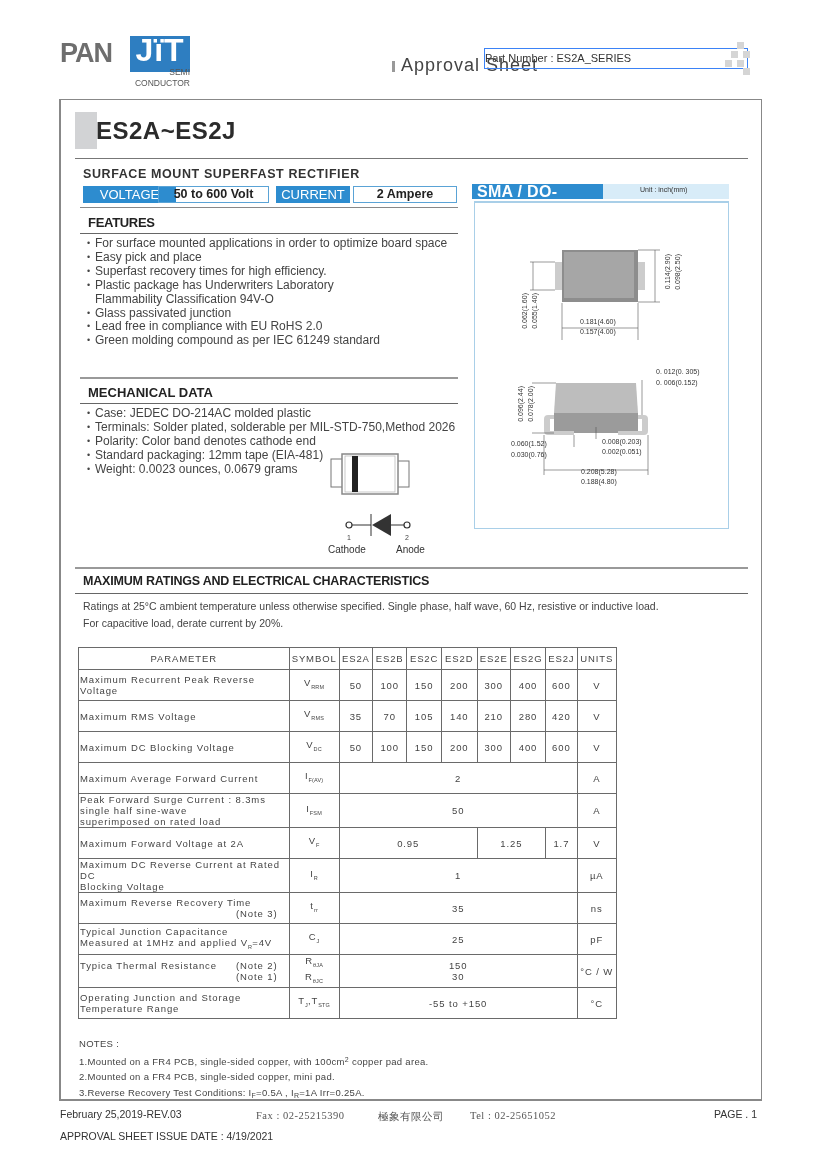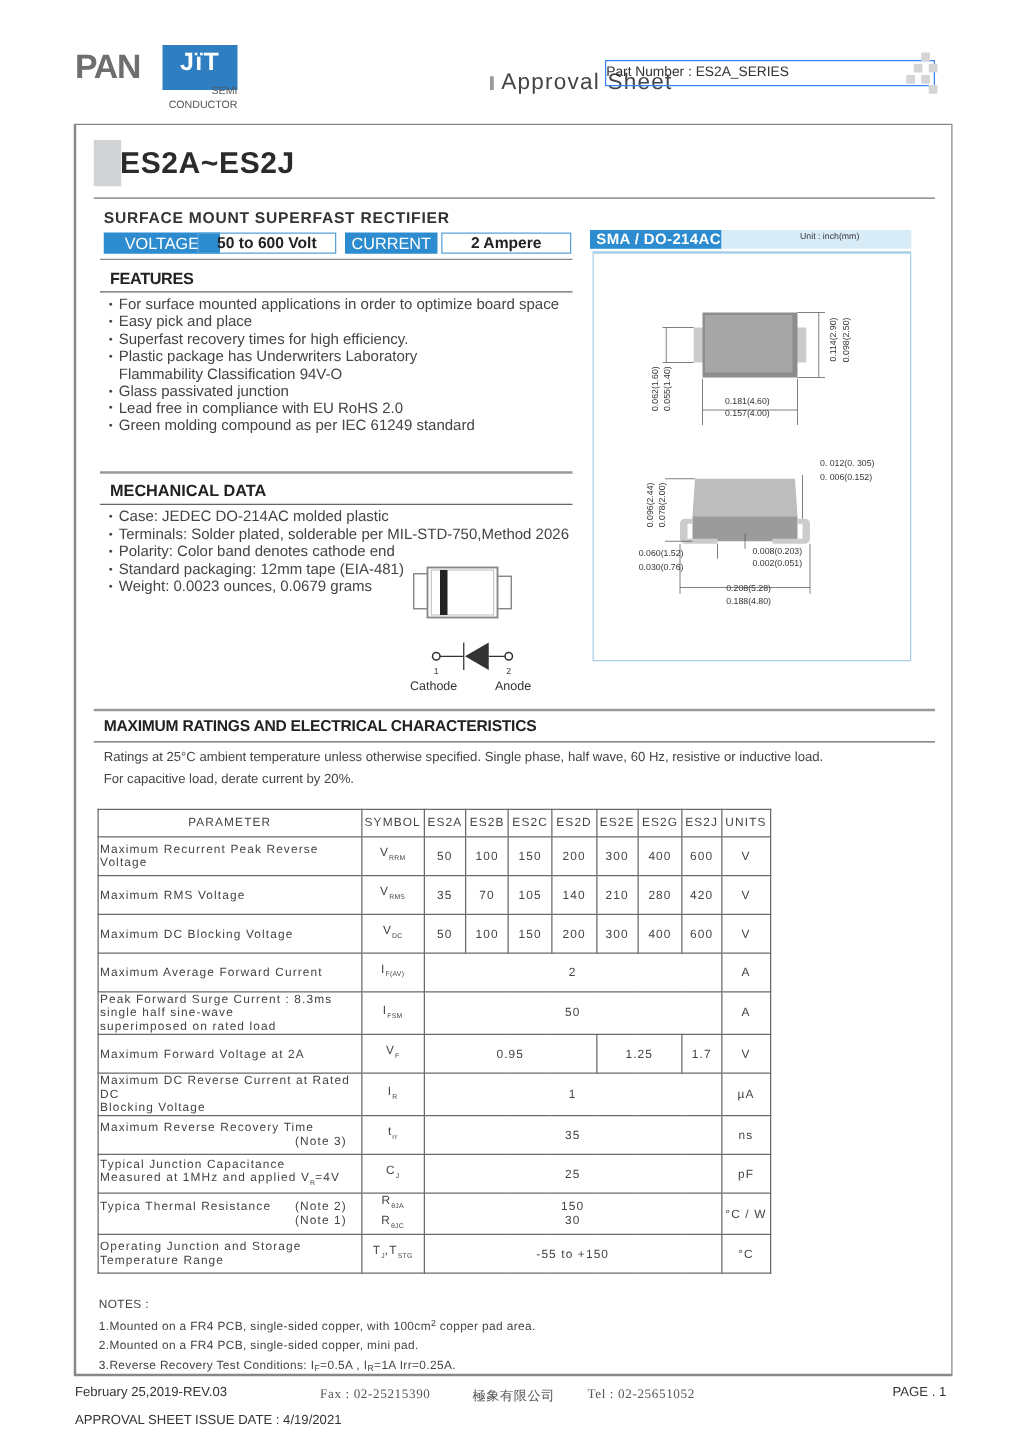--- a/index.html
+++ b/index.html
@@ -2,21 +2,21 @@
 <html><head>
 <meta charset="utf-8">
 <style>
   * { box-sizing: border-box; margin: 0; padding: 0; }
   html, body { width: 820px; height: 1160px; background: #fff; }
   body { position: relative; font-family: "Liberation Sans", sans-serif; color: #333; overflow: hidden; }
   .abs { position: absolute; }
 
   
   .logo-pan { left: 60px; top: 38px; font-size: 27px; font-weight: bold; color: #6e6e6e; letter-spacing: -1px; font-family: "Liberation Sans", sans-serif; }
-  .logo-jit { left: 130px; top: 36px; width: 60px; height: 36px; background: #2e7ec1; color: #fff; font-size: 20px; font-weight: bold; text-align: center; line-height: 28px; letter-spacing: 1px; }
+  .logo-jit { left: 130px; top: 36px; width: 60px; height: 36px; background: #2e7ec1; color: #fff; font-size: 32px; font-weight: bold; text-align: center; line-height: 28px; letter-spacing: 1px; }
   .logo-sub { left: 130px; top: 67px; width: 60px; text-align: right; font-size: 8.5px; color: #555; line-height: 11px; }
   .approval { left: 372px; top: 55px; font-size: 18px; color: #444; letter-spacing: 1px; padding-left: 20px; }
   .approval .bar { display: inline-block; width: 3px; height: 11px; background: #999; margin-right: 6px; vertical-align: -1px; }
   .partbox { left: 484px; top: 48px; width: 264px; height: 21px; border: 1px solid #3b82f6; font-size: 11px; text-align: left; line-height: 19px; color: #333; }
   .deco span { position: absolute; width: 7px; height: 7px; background: #d5d5d5; }
 
   
   .frame { left: 59px; top: 99px; width: 703px; height: 1002px; border: 1px solid #888; border-left-width: 2px; border-bottom-width: 2px; }
 
   .title-shade { left: 75px; top: 112px; width: 22px; height: 37px; background: #d2d3d5; }
@@ -29,21 +29,21 @@
   .tag-box { height: 17px; border: 1px solid #5aa3d6; color: #222; font-size: 12.5px; font-weight: bold; text-align: center; line-height: 15px; }
 
   .sec-head { font-size: 13px; font-weight: bold; color: #222; }
   .bullets { font-size: 12px; color: #444; line-height: 13.9px; }
   .bullets li { list-style: none; position: relative; padding-left: 8px; }
   .bullets li::before { content: "•"; position: absolute; left: 0; top: 0; font-size: 9px; }
   .bullets li.cont::before { content: ""; }
 
   
   .pkg-head { left: 472px; top: 184px; width: 257px; height: 15px; background: #d8ecf8; }
-  .pkg-title { left: 472px; top: 184px; width: 105px; height: 15px; background: #2d8ccf; color: #fff; font-size: 12px; font-weight: bold; line-height: 15px; padding-left: 5px; letter-spacing: 0.3px; }
+  .pkg-title { left: 472px; top: 184px; width: 131px; height: 15px; background: #2d8ccf; color: #fff; font-size: 16px; font-weight: bold; line-height: 15px; padding-left: 5px; letter-spacing: 0.3px; }
   .pkg-unit { left: 640px; top: 186px; font-size: 7px; color: #333; }
   .pkg-box { left: 474px; top: 201px; width: 255px; height: 328px; border: 1px solid #a9cfe8; border-top-width: 2px; }
   .dim { font-size: 7px; color: #333; white-space: nowrap; }
   .vtext { writing-mode: vertical-rl; transform: rotate(180deg); }
 
   
   .ratings-title { left: 83px; top: 574px; font-size: 12.5px; font-weight: bold; color: #222; letter-spacing: -0.2px; }
   .ratings-note { left: 83px; font-size: 10.5px; color: #444; }
   table.spec { position: absolute; left: 78px; top: 647px; width: 539px; border-collapse: collapse; font-size: 9.5px; color: #444; letter-spacing: 0.9px; }
   table.spec td, table.spec th { border: 1px solid #6a6a6a; text-align: center; font-weight: normal; padding: 0 1px; vertical-align: middle; line-height: 11px; }

